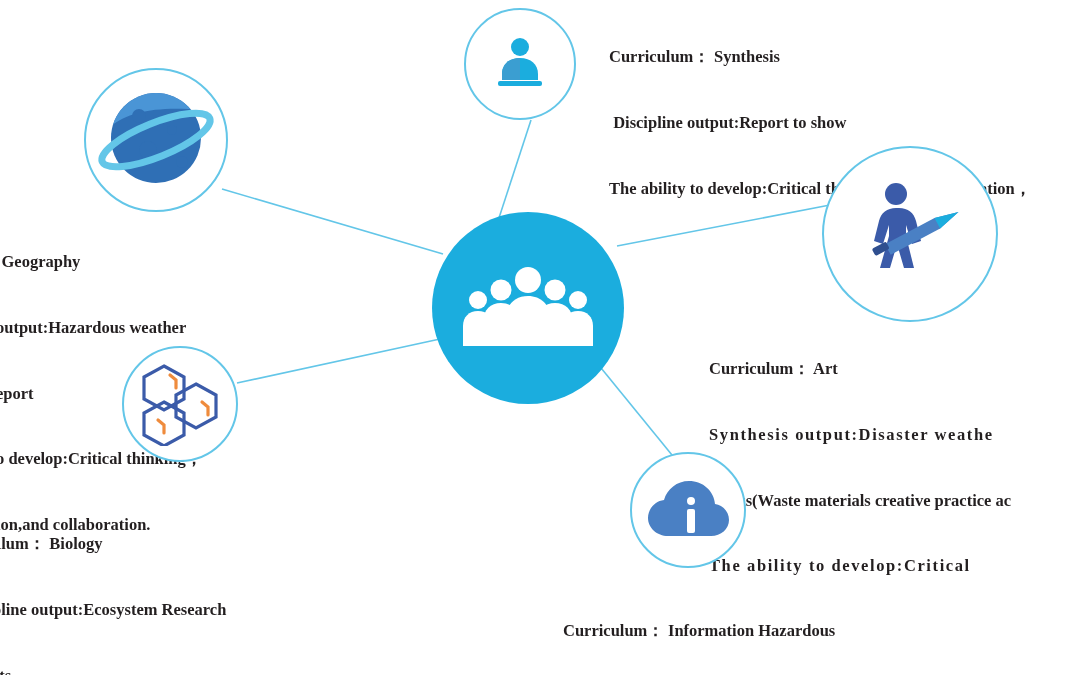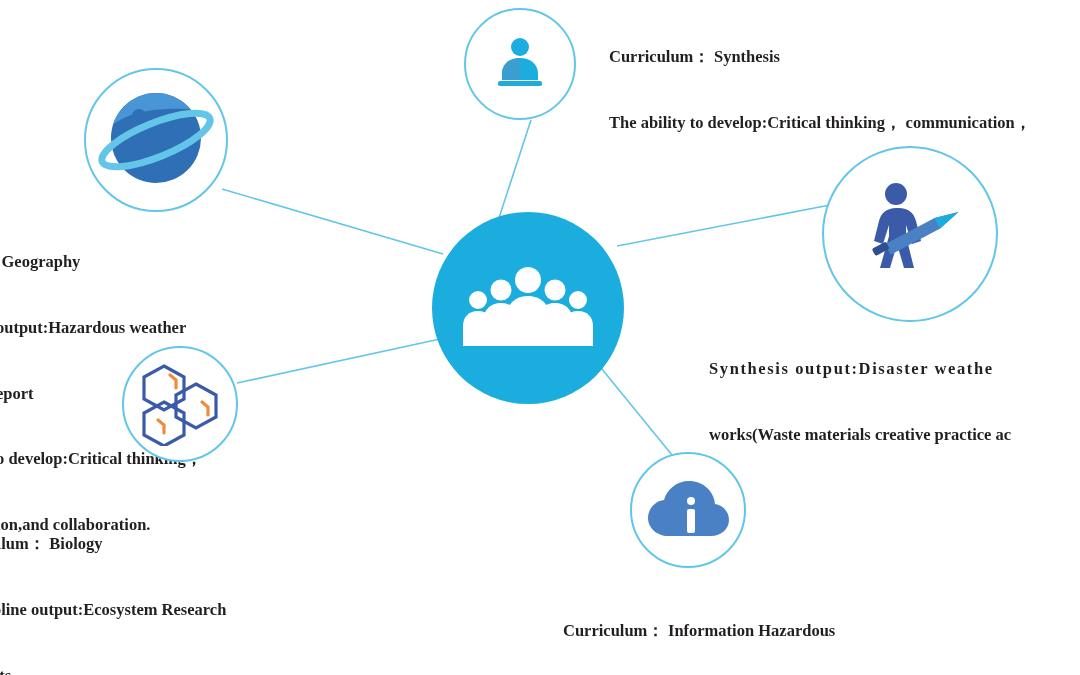--- a/index.html
+++ b/index.html
@@ -93,20 +93,21 @@
       <g>
         <circle cx="32" cy="15" r="9" fill="#1badde"></circle>
         <path d="M32 26c-11 0-18 6.5-18 16v6h36v-6c0-9.5-7-16-18-16z" fill="#1badde"></path>
         <path d="M32 26c-11 0-18 6.5-18 16v6h18V26z" fill="#3b9ed1"></path>
         <rect x="10" y="49" width="44" height="5" rx="2" fill="#1badde"></rect>
       </g>
     </svg>
   </div>
   <div class="text-block" style="left:609px; top:2px; font-size:16.5px;">
     <span class="t-line">Curriculum： Synthesis</span>
+    <span class="t-line"> Discipline output:Report to show</span>
     <span class="t-line">The ability to develop:Critical thinking， communication，</span>
   </div>
 
   <div class="node-circle satellite" style="left:84px; top:68px; width:144px; height:144px;">
     <svg width="124" height="124" viewBox="0 0 124 124">
       <defs>
         <clipPath id="planetClip">
             <circle cx="62" cy="60" r="45"></circle>
           </clipPath>
       </defs>
@@ -158,22 +159,24 @@
         <path d="M50 30c-9 0-15 5-17 13l-5 20 9 3 6-19v11l-9 32h10l7-24 7 24h10l-8-32V47l6 19 9-3-5-20c-2-8-8-13-17-13z"></path>
       </g>
       <g transform="rotate(-28 70 52)">
         <path d="M36 50 h56 l24 6 -24 6 h-56 z" fill="#4a80c4"></path>
         <path d="M92 50 l24 6 -24 6 z" fill="#1badde"></path>
         <rect x="22" y="48" width="16" height="8" rx="2" fill="#2f4f8f"></rect>
       </g>
     </svg>
   </div>
   <div class="text-block" style="left:709px; top:314px; font-size:16.5px;">
+    <span class="t-line">Curriculum： Art</span>
     <span class="t-line spaced">Synthesis output:Disaster weathe</span>
     <span class="t-line">works(Waste materials creative practice ac</span>
+    <span class="t-line spaced">The ability to develop:Critical</span>
   </div>
 
   <div class="node-circle satellite" style="left:630px; top:452px; width:116px; height:116px;">
     <svg width="88" height="72" viewBox="0 0 88 72">
       <path d="M24 62c-11 0-20-8-20-18 0-9 7-17 16-18 3-11 13-19 25-19 14 0 25 10 26 23 8 1 14 8 14 16 0 9-8 16-18 16z" fill="#4a80c4"></path>
       <g fill="#ffffff">
         <circle cx="47" cy="27" r="4"></circle>
         <rect x="43" y="35" width="8" height="24" rx="2"></rect>
       </g>
     </svg>

